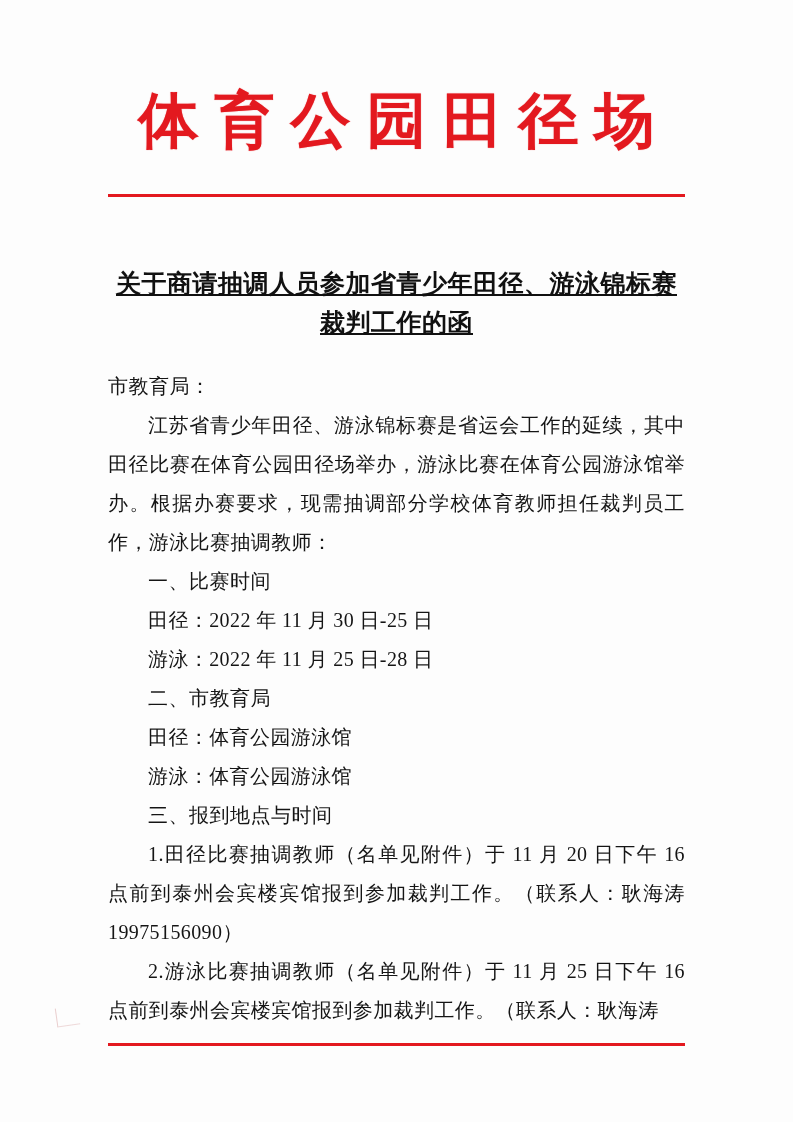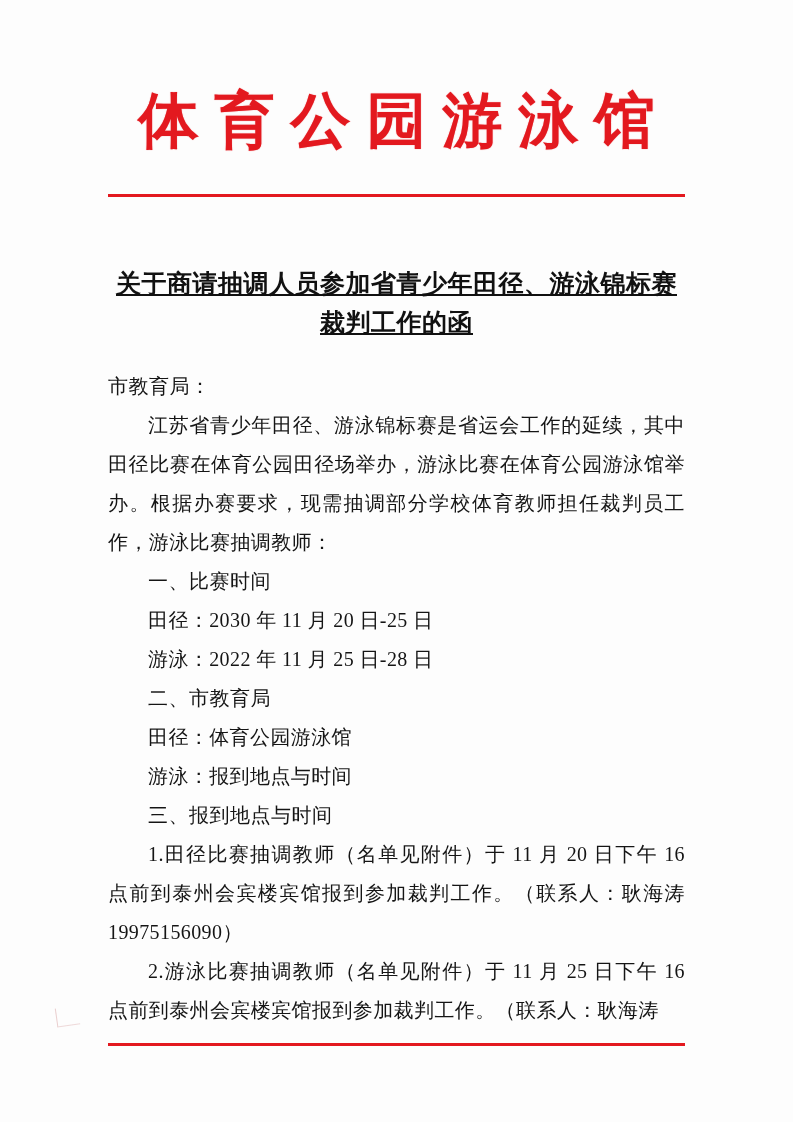--- a/index.html
+++ b/index.html
@@ -112,39 +112,39 @@
     border-bottom: 1px solid rgba(210,150,150,0.35);
     transform: rotate(-8deg);
   }
 </style>
 </head>
 <body>
 
 <div class="page">
 
   <div class="letterhead">
-    <div class="letterhead-title">体育公园游泳馆</div>
+    <div class="letterhead-title">体育公园田径场</div>
     <div class="letterhead-rule"></div>
   </div>
 
   <div class="doc-title">关于商请抽调人员参加省青少年田径、游泳锦标赛裁判工作的函</div>
 
   <div class="body-block">
 
     <div class="recipient">市教育局：</div>
 
     <div class="para">江苏省青少年田径、游泳锦标赛是省运会工作的延续，其中田径比赛在体育公园田径场举办，游泳比赛在体育公园游泳馆举办。根据办赛要求，现需抽调部分学校体育教师担任裁判员工作，游泳比赛抽调教师：</div>
 
     <div class="section-head">一、比赛时间</div>
-    <div class="sub-line">田径：2030 年 11 月 20 日-25 日</div>
+    <div class="sub-line">田径：2022 年 11 月 30 日-25 日</div>
     <div class="sub-line">游泳：2022 年 11 月 25 日-28 日</div>
 
     <div class="section-head">二、市教育局</div>
     <div class="sub-line">田径：体育公园游泳馆</div>
-    <div class="sub-line">游泳：报到地点与时间</div>
+    <div class="sub-line">游泳：体育公园游泳馆</div>
 
     <div class="section-head">三、报到地点与时间</div>
     <div class="item-para">1.田径比赛抽调教师（名单见附件）于 11 月 20 日下午 16 点前到泰州会宾楼宾馆报到参加裁判工作。（联系人：耿海涛 19975156090）</div>
     <div class="item-para">2.游泳比赛抽调教师（名单见附件）于 11 月 25 日下午 16 点前到泰州会宾楼宾馆报到参加裁判工作。（联系人：耿海涛</div>
 
   </div>
 
   <div class="scan-mark"></div>
   <div class="footer-rule"></div>
 

